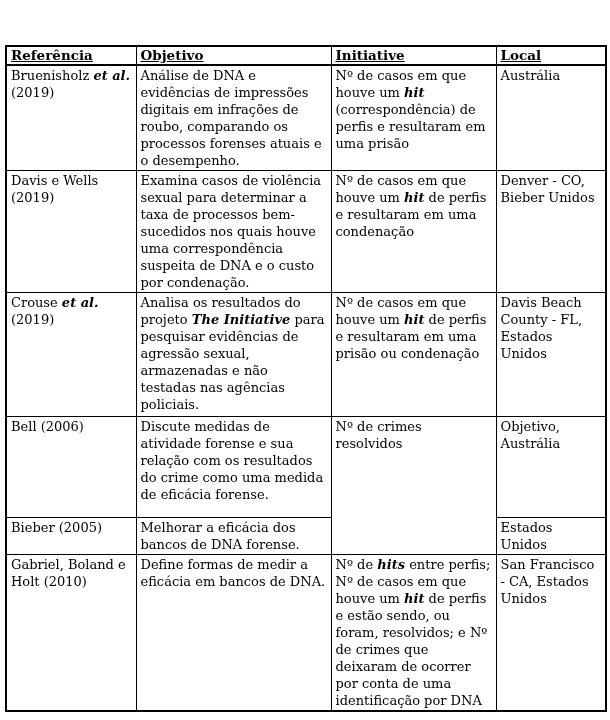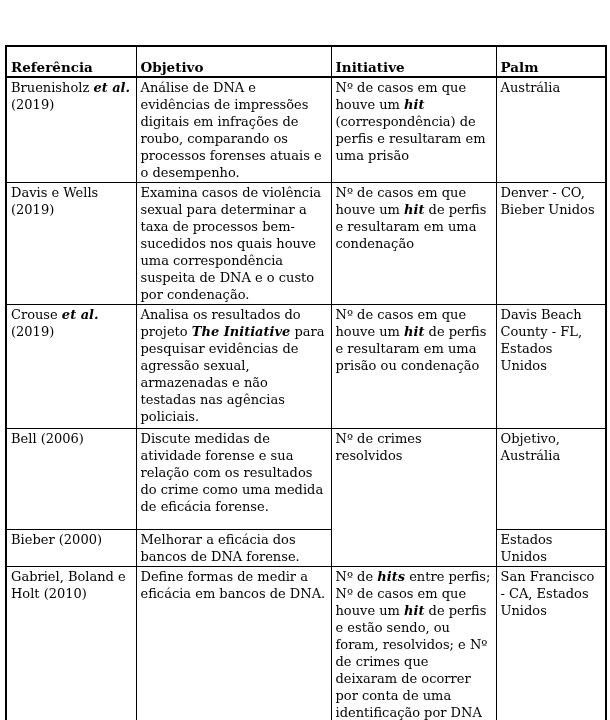--- a/index.html
+++ b/index.html
@@ -33,22 +33,23 @@
     vertical-align: top;
     padding: 1px 5px 1px 4px;
     overflow: hidden;
     word-wrap: break-word;
   }
   table.studies th {
     font-weight: bold;
     font-size: 13.5px;
     border-bottom: 2px solid #000000;
     vertical-align: middle;
-    padding-top: 12px;
+    padding-top: 0;
     padding-bottom: 0;
+    text-decoration: underline;
   }
   table.studies tr.header-row { height: 19px; }
   tr.row-bruenisholz { height: 102px; }
   tr.row-davis       { height: 103px; }
   tr.row-crouse      { height: 124px; }
   tr.row-bell        { height: 101px; }
   tr.row-bieber      { height: 36px; }
   tr.row-gabriel     { height: 149px; }
   td.merged-indicador { vertical-align: middle; }
   em { font-style: italic; font-weight: bold; }
@@ -62,21 +63,21 @@
       <col style="width:130px">
       <col style="width:195px">
       <col style="width:165px">
       <col style="width:110px">
     </colgroup>
     <tbody>
         <tr class="header-row">
       <th>Referência</th>
       <th>Objetivo</th>
       <th>Initiative</th>
-      <th>Palm</th>
+      <th>Local</th>
     </tr>
     <tr class="row-bruenisholz">
       <td>Bruenisholz <em>et al.</em> (2019)</td>
       <td>Análise de DNA e evidências de impressões digitais em infrações de roubo, comparando os processos forenses atuais e o desempenho.</td>
       <td>Nº de casos em que houve um <em>hit</em> (correspondência) de perfis e resultaram em uma prisão</td>
       <td>Austrália</td>
     </tr>
     <tr class="row-davis">
       <td>Davis e Wells (2019)</td>
       <td>Examina casos de violência sexual para determinar a taxa de processos bem-sucedidos nos quais houve uma correspondência suspeita de DNA e o custo por condenação.</td>
@@ -89,21 +90,21 @@
       <td>Nº de casos em que houve um <em>hit</em> de perfis e resultaram em uma prisão ou condenação</td>
       <td>Davis Beach County - FL, Estados Unidos</td>
     </tr>
     <tr class="row-bell">
       <td>Bell (2006)</td>
       <td>Discute medidas de atividade forense e sua relação com os resultados do crime como uma medida de eficácia forense.</td>
       <td class="merged-indicador" rowspan="2">Nº de crimes resolvidos</td>
       <td>Objetivo, Austrália</td>
     </tr>
     <tr class="row-bieber">
-      <td>Bieber (2000)</td>
+      <td>Bieber (2005)</td>
       <td>Melhorar a eficácia dos bancos de DNA forense.</td>
       <td>Estados Unidos</td>
     </tr>
     <tr class="row-gabriel">
       <td>Gabriel, Boland e Holt (2010)</td>
       <td>Define formas de medir a eficácia em bancos de DNA.</td>
       <td>Nº de <em>hits</em> entre perfis; Nº de casos em que houve um <em>hit</em> de perfis e estão sendo, ou foram, resolvidos; e Nº de crimes que deixaram de ocorrer por conta de uma identificação por DNA</td>
       <td>San Francisco - CA, Estados Unidos</td>
     </tr>
   </tbody>

